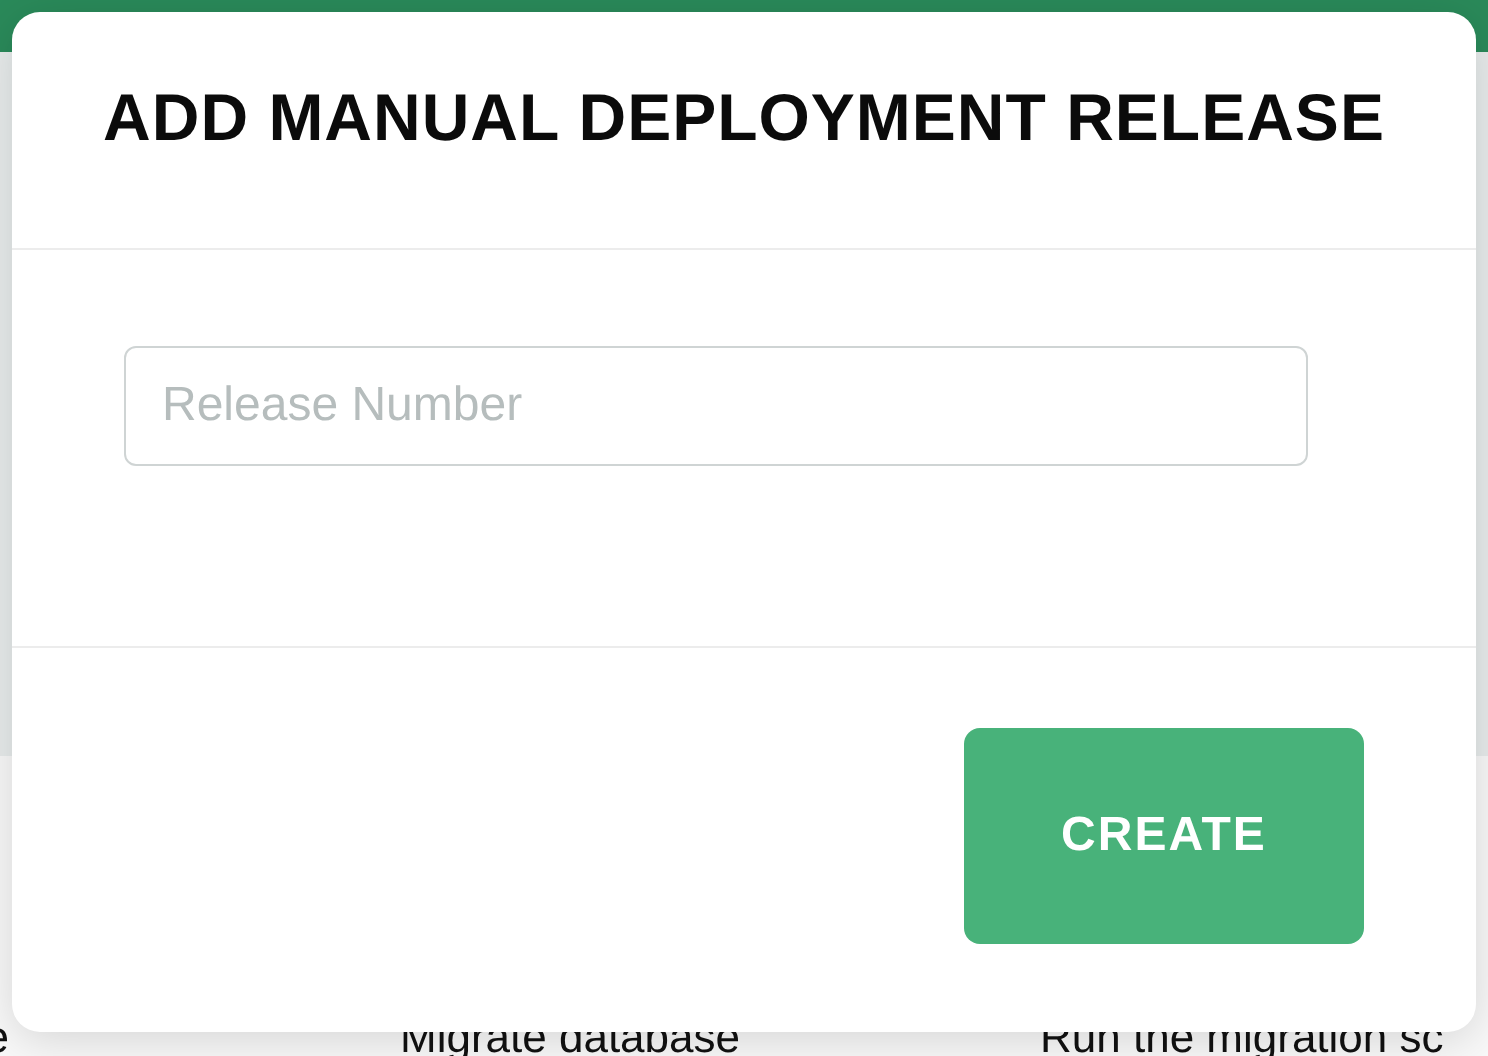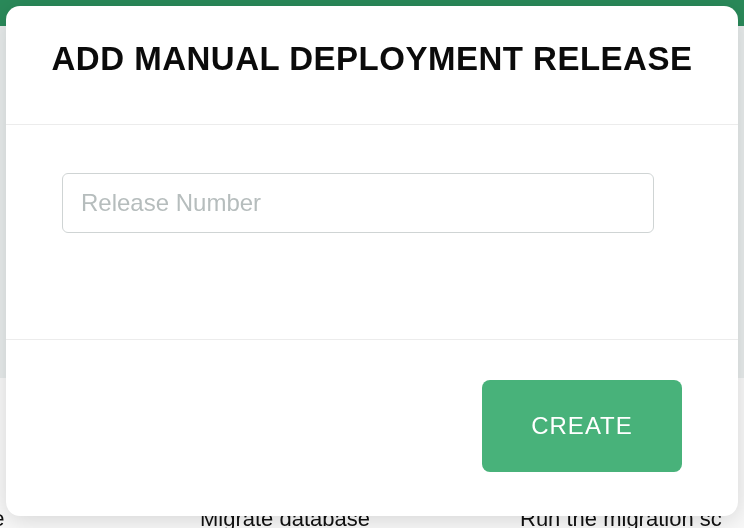--- a/index.html
+++ b/index.html
@@ -102,25 +102,25 @@
       font-weight: 800;
       letter-spacing: 1px;
       cursor: pointer;
       padding: 8px 4px;
     }
     .create-btn {
       background: #48b27a;
       border: none;
       color: #fff;
       font-size: 24px;
-      font-weight: 400;
+      font-weight: 700;
       letter-spacing: 1px;
       cursor: pointer;
       padding: 0 40px;
-      height: 92px;
+      height: 108px;
       border-radius: 8px;
       min-width: 200px;
     }
   </style>
 </head>
 <body>
 
 <div class="top-bar"></div>
 
 <div class="bg-strip">

